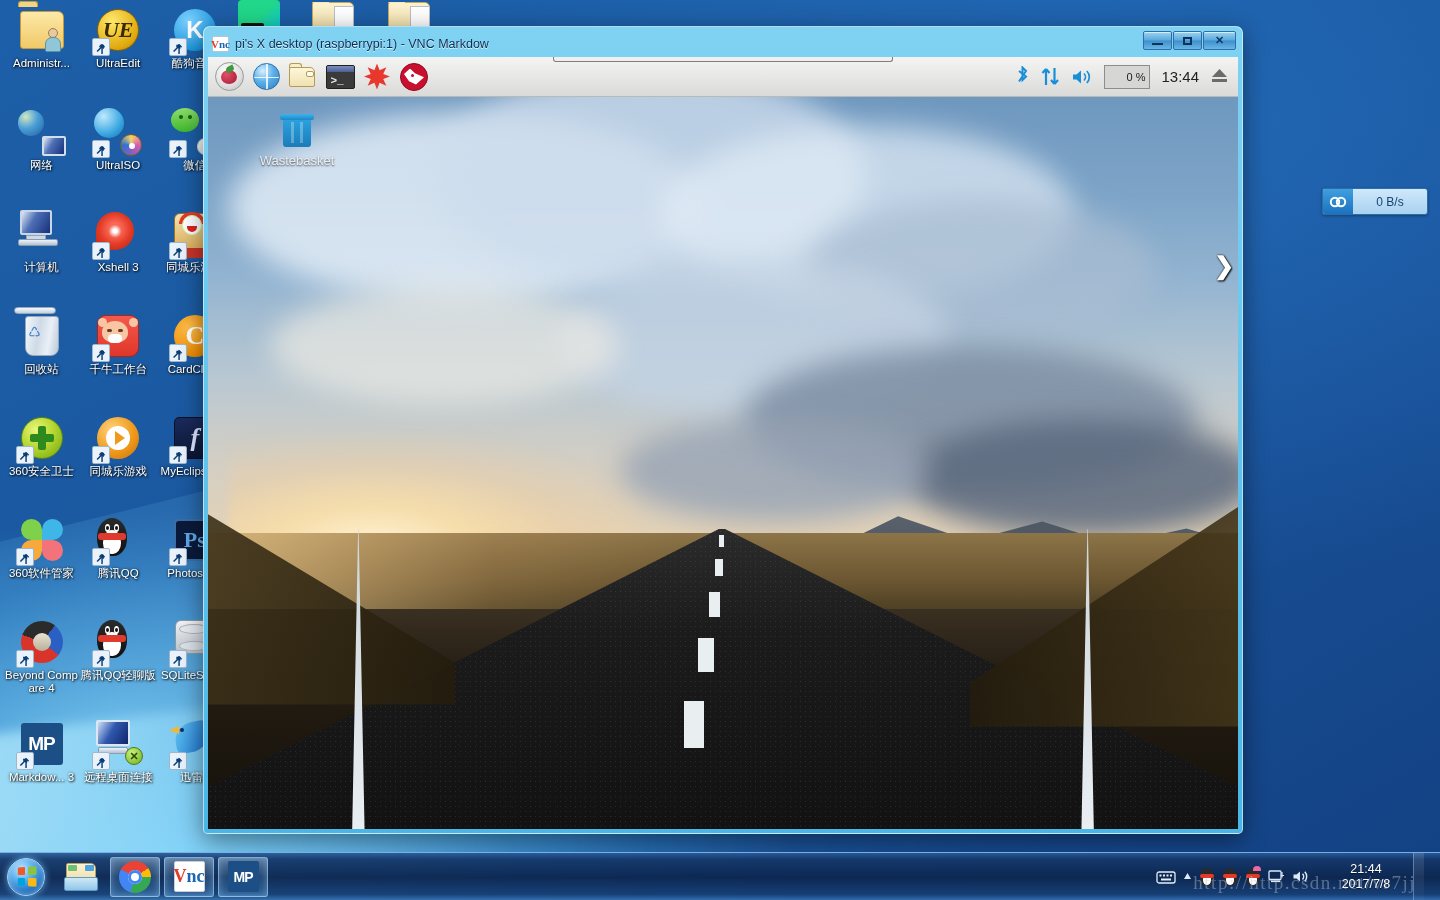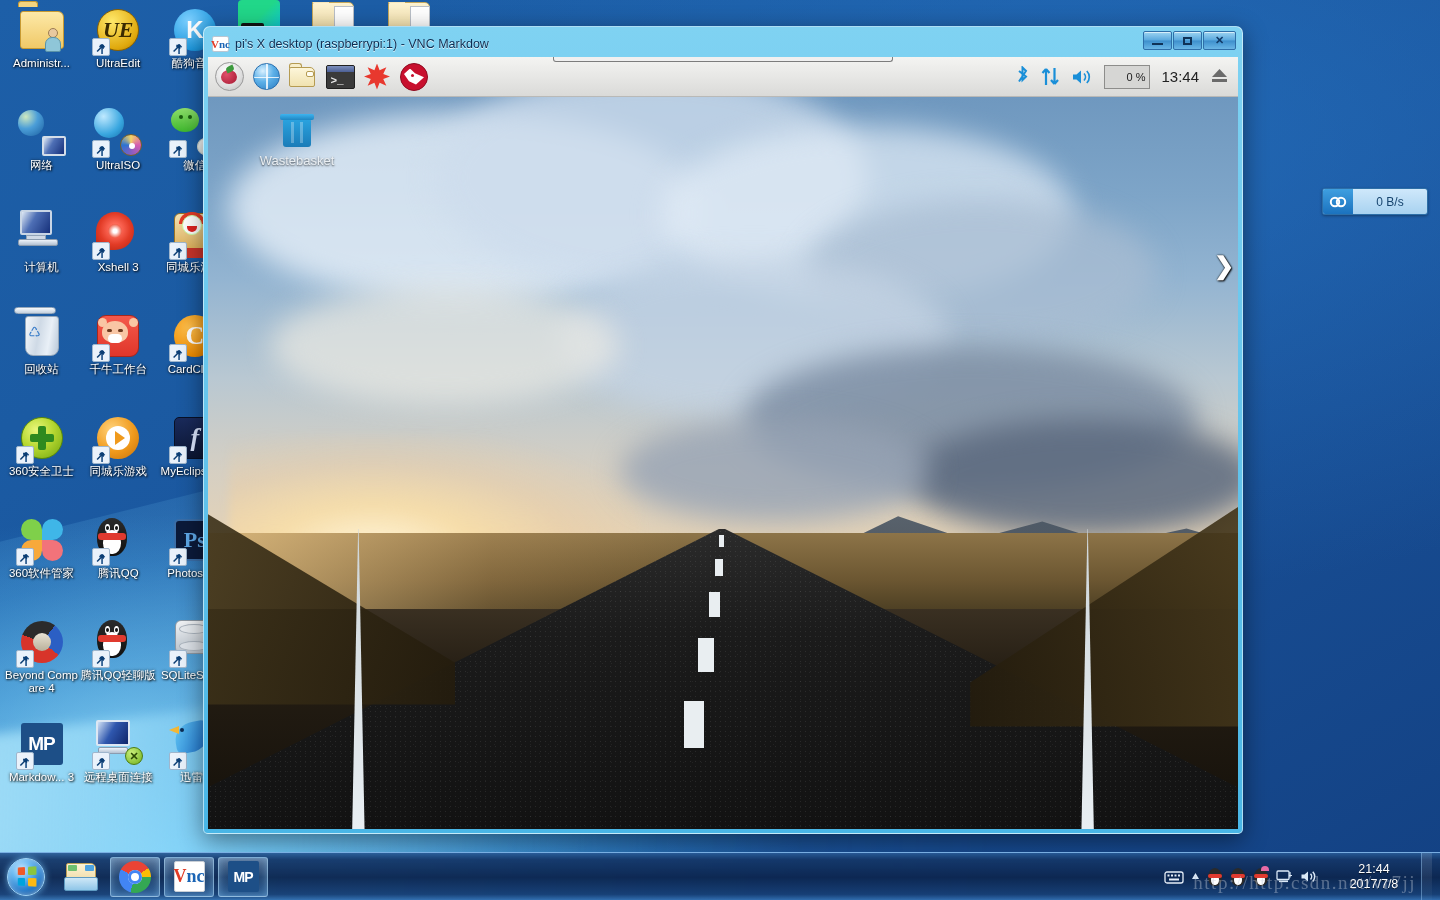--- a/index.html
+++ b/index.html
@@ -458,21 +458,21 @@
   .ic-explorer .front{position:absolute;left:0;bottom:0;width:34px;height:14px;background:linear-gradient(#cfe8f7,#8fc6e8);border:1px solid #5e9bc2;border-radius:2px;}
 
   .ic-chrome{width:32px;height:32px;border-radius:50%;background:conic-gradient(from -62deg,#ea4335 0 33%,#fbbc05 33% 42%,#34a853 42% 72%,#4285f4 72% 100%);display:flex;align-items:center;justify-content:center;}
   .ic-chrome::after{content:"";width:14px;height:14px;border-radius:50%;background:#fff;box-shadow:inset 0 0 0 3px #4285f4;}
 
   .ic-vnc{width:31px;height:31px;background:#fff;border:1px solid #c9cfd6;border-radius:2px;display:flex;align-items:center;justify-content:center;font:bold 18px "Liberation Serif",serif;}
   .ic-vnc .v{color:#e23b26;} .ic-vnc .n{color:#1b65b5;} .ic-vnc .c{color:#1b65b5;}
 
   .ic-mp{width:31px;height:31px;background:#1d4f87;display:flex;align-items:center;justify-content:center;color:#fff;font:bold 14px "Liberation Sans",sans-serif;letter-spacing:-1px;border-radius:2px;}
 
-  #tray { margin-left:auto; display:flex; align-items:center; height:100%; padding-right:8px; position:relative; }
+  #tray { margin-left:auto; display:flex; align-items:center; height:100%; padding-right:16px; position:relative; }
   #tray-icons { display:flex; align-items:center; gap:7px; padding:0 8px; }
   .tray-i { color:#dbe9f7; display:flex; align-items:center; }
   .ic-penguin{width:16px;height:20px;position:relative;}
   .ic-penguin .b{position:absolute;left:1px;top:1px;width:14px;height:18px;border-radius:50% 50% 45% 45%;background:#2a2a2a;}
   .ic-penguin .w{position:absolute;left:4px;top:7px;width:8px;height:11px;border-radius:50% 50% 45% 45%;background:#fff;}
   .ic-penguin .s{position:absolute;left:1px;top:7px;width:14px;height:4px;background:#e03a2f;border-radius:2px;}
   .ic-penguin .hat{position:absolute;left:8px;top:-1px;width:8px;height:5px;background:#e86aa6;border-radius:4px 4px 0 0;}
   #clock {
     width:94px; height:100%;
     display:flex; flex-direction:column; align-items:center; justify-content:center;

